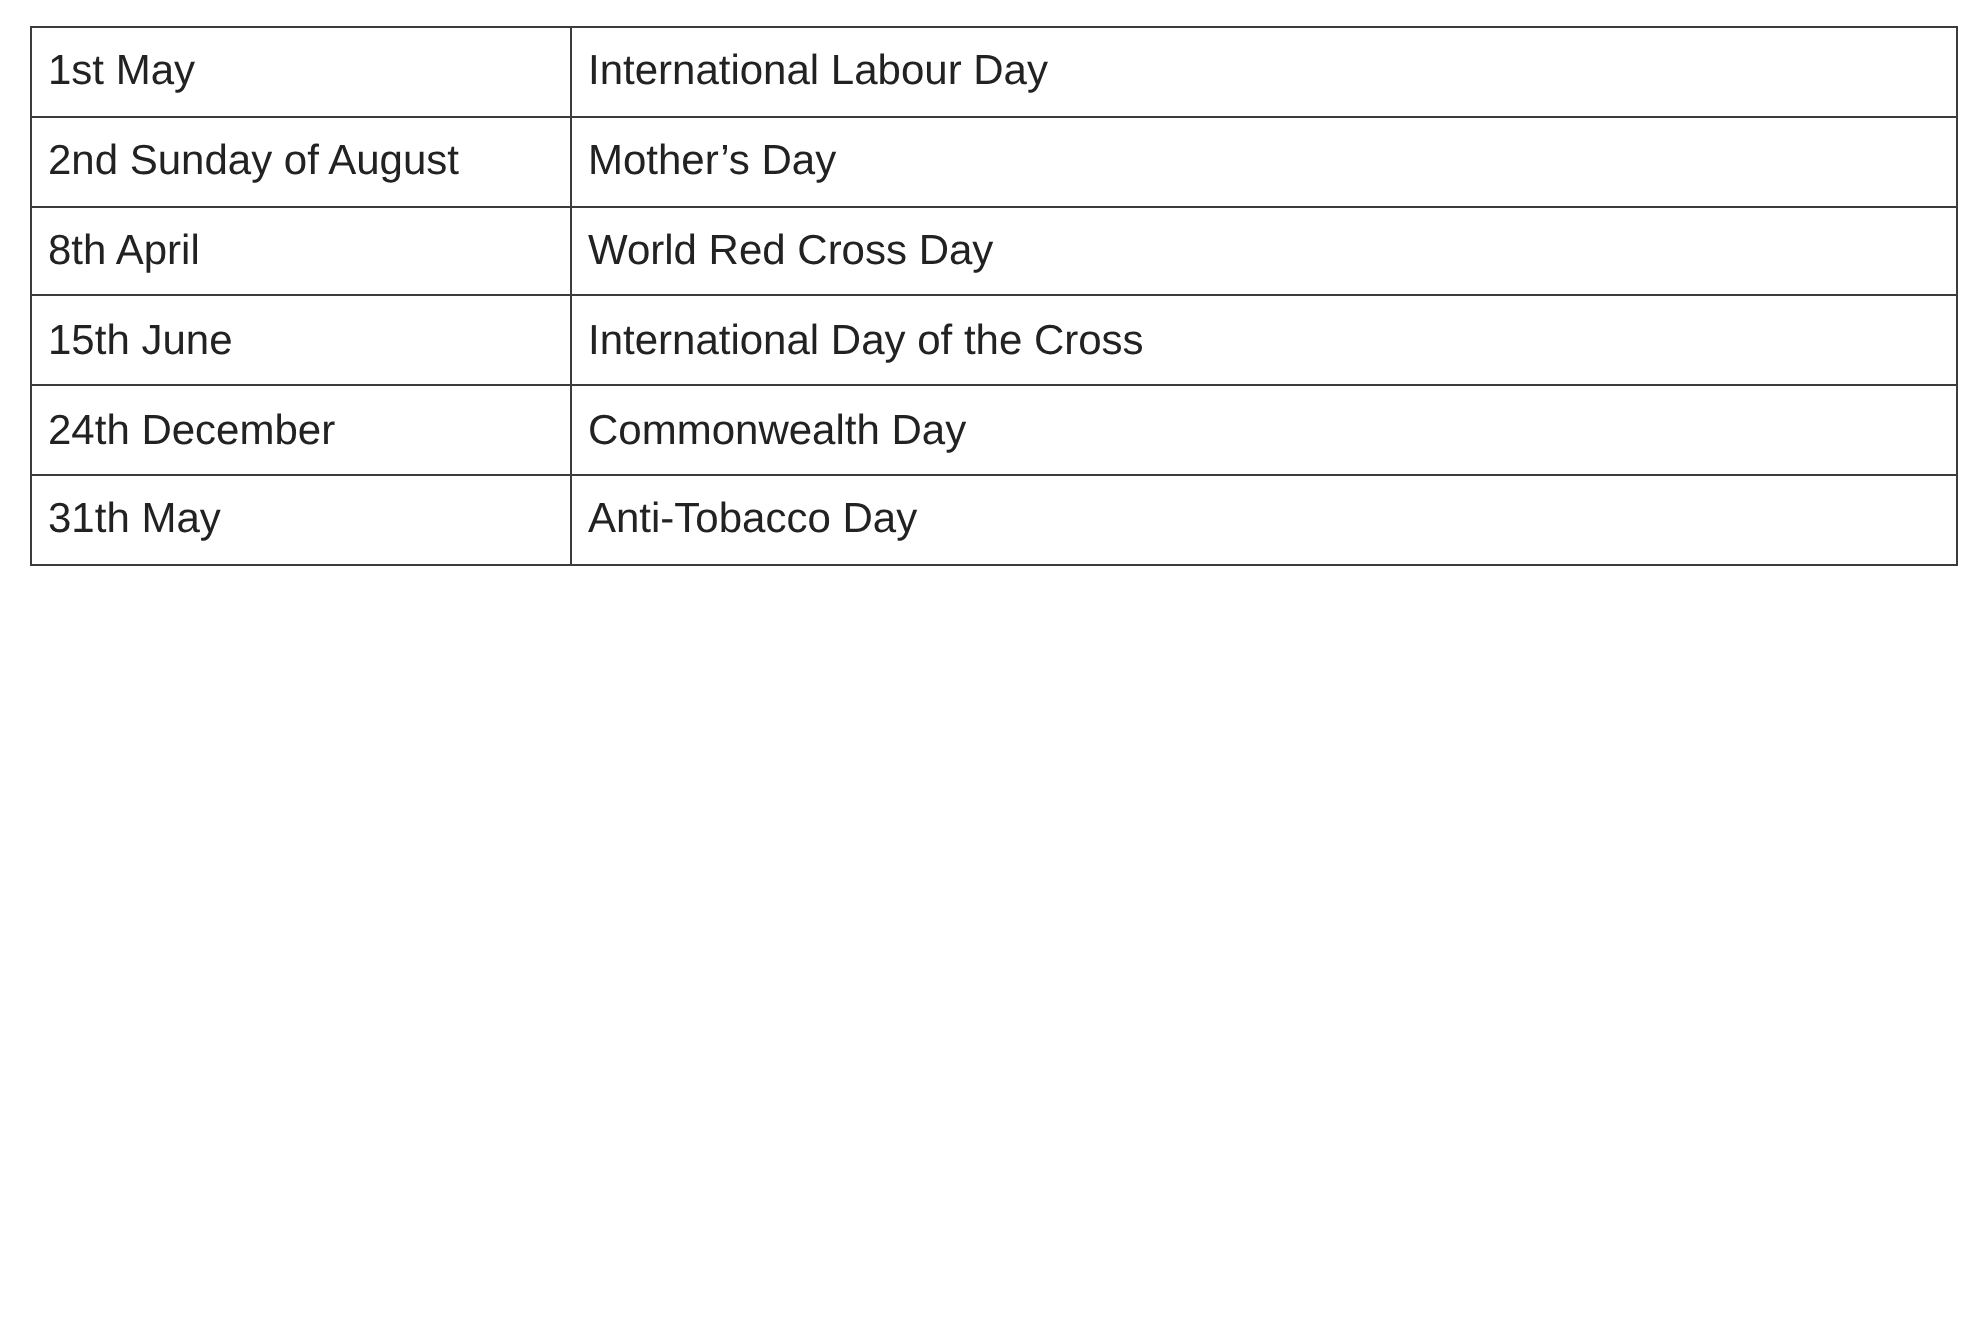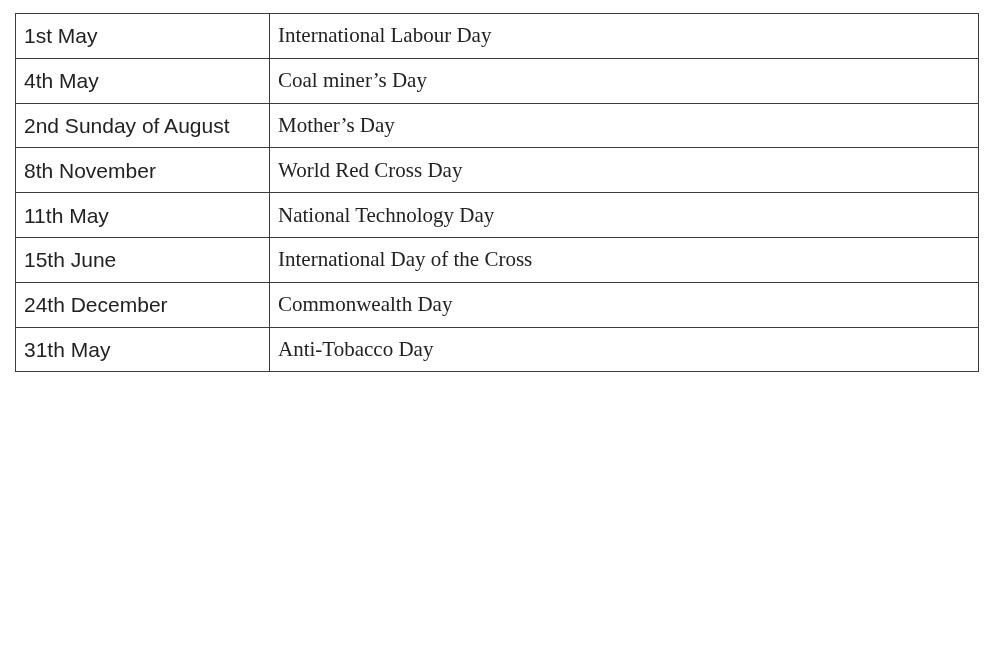--- a/index.html
+++ b/index.html
@@ -18,53 +18,45 @@
     table {
       border-collapse: collapse;
       width: 964px;
       font-family: "Liberation Sans", "DejaVu Sans", sans-serif;
       font-size: 21px;
       color: #222222;
     }
     td {
       border: 1.5px solid #3c3c3c;
       height: 43.8px;
-      padding: 0 0 0 8px;
+      padding: 0 16px 0 8px;
       vertical-align: middle;
       line-height: 1;
       white-space: nowrap;
     }
     td.date { width: 245px; }
-    td.event { padding-left: 8px; font-family: Liberation Serif, serif; }
+    td.event { padding-left: 8px; }
   </style>
 </head>
 <body>
 
 <div class="wrap">
   <table>
     <tbody>
       <tr>
         <td class="date">1st May</td>
         <td class="event">International Labour Day</td>
       </tr>
       <tr>
-        <td class="date">4th May</td>
-        <td class="event">Coal miner’s Day</td>
-      </tr>
-      <tr>
         <td class="date">2nd Sunday of August</td>
         <td class="event">Mother’s Day</td>
       </tr>
       <tr>
-        <td class="date">8th November</td>
+        <td class="date">8th April</td>
         <td class="event">World Red Cross Day</td>
-      </tr>
-      <tr>
-        <td class="date">11th May</td>
-        <td class="event">National Technology Day</td>
       </tr>
       <tr>
         <td class="date">15th June</td>
         <td class="event">International Day of the Cross</td>
       </tr>
       <tr>
         <td class="date">24th December</td>
         <td class="event">Commonwealth Day</td>
       </tr>
       <tr>

